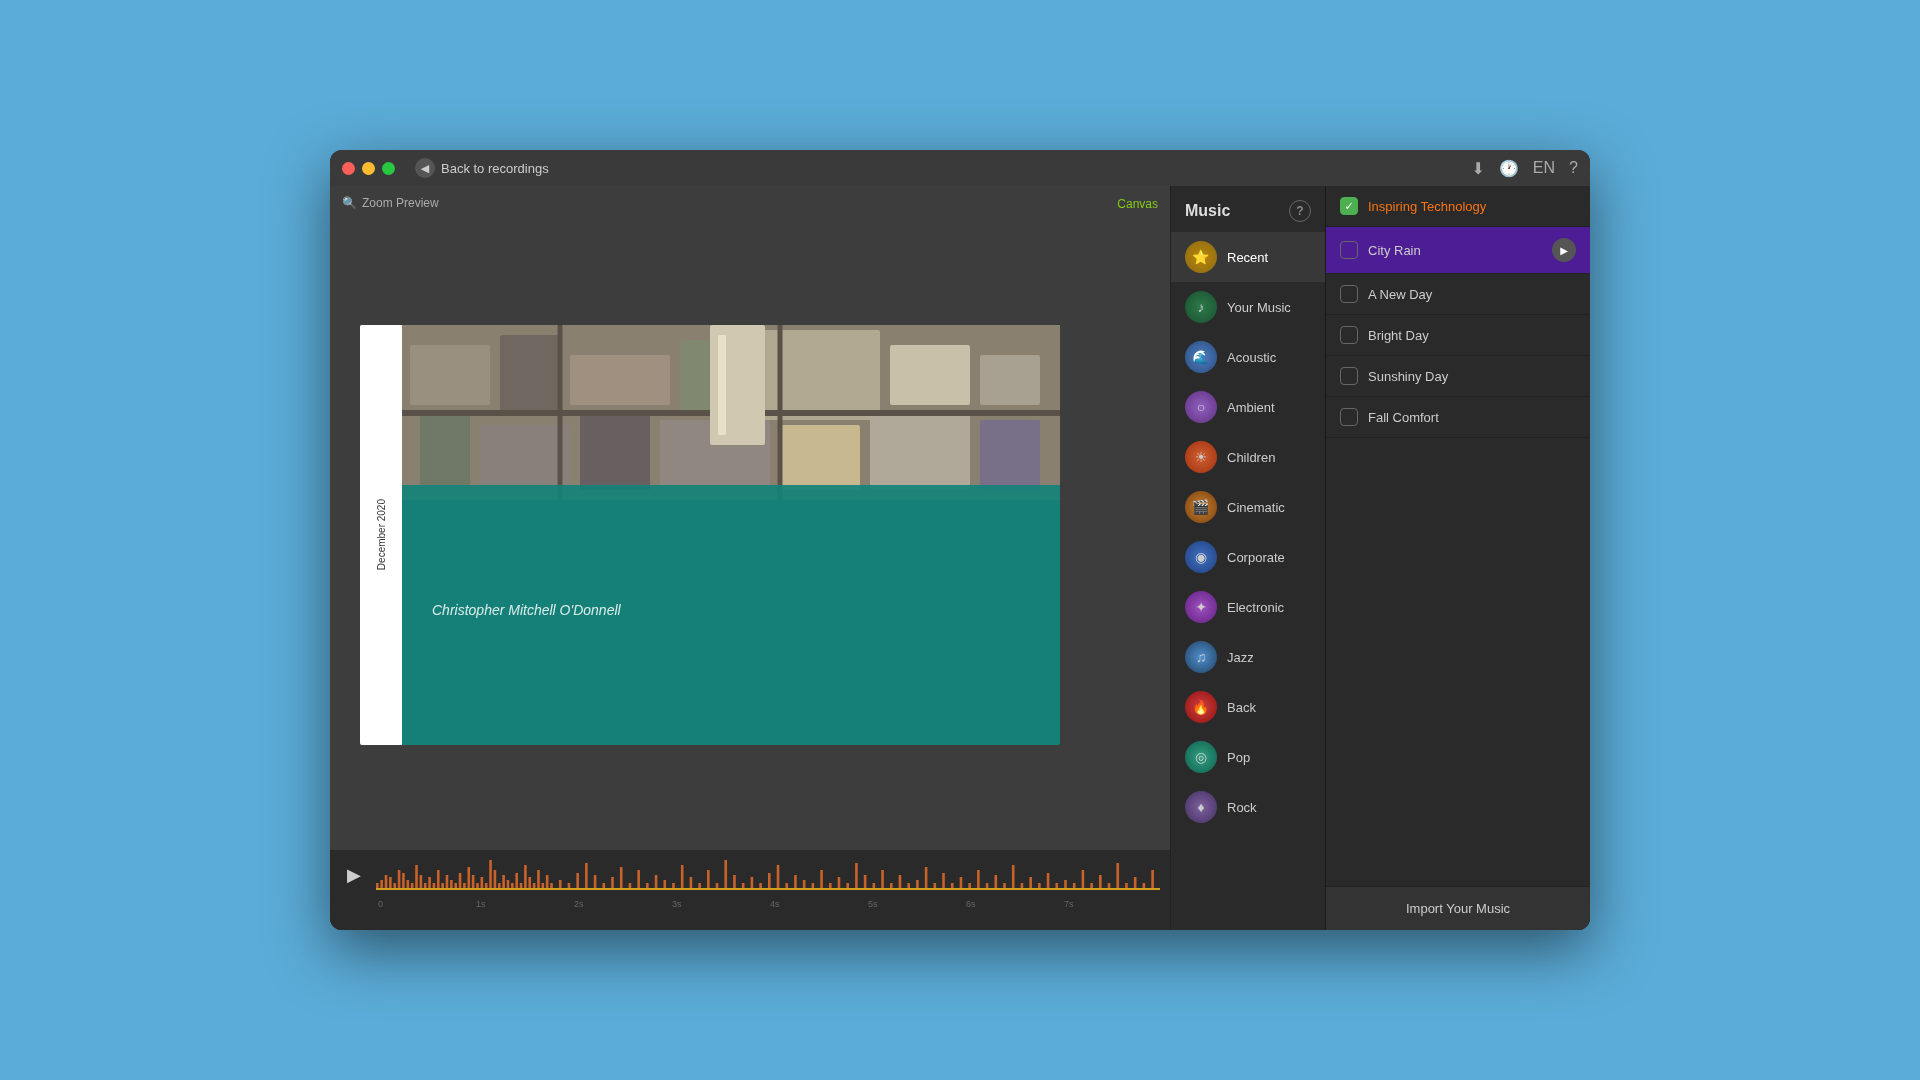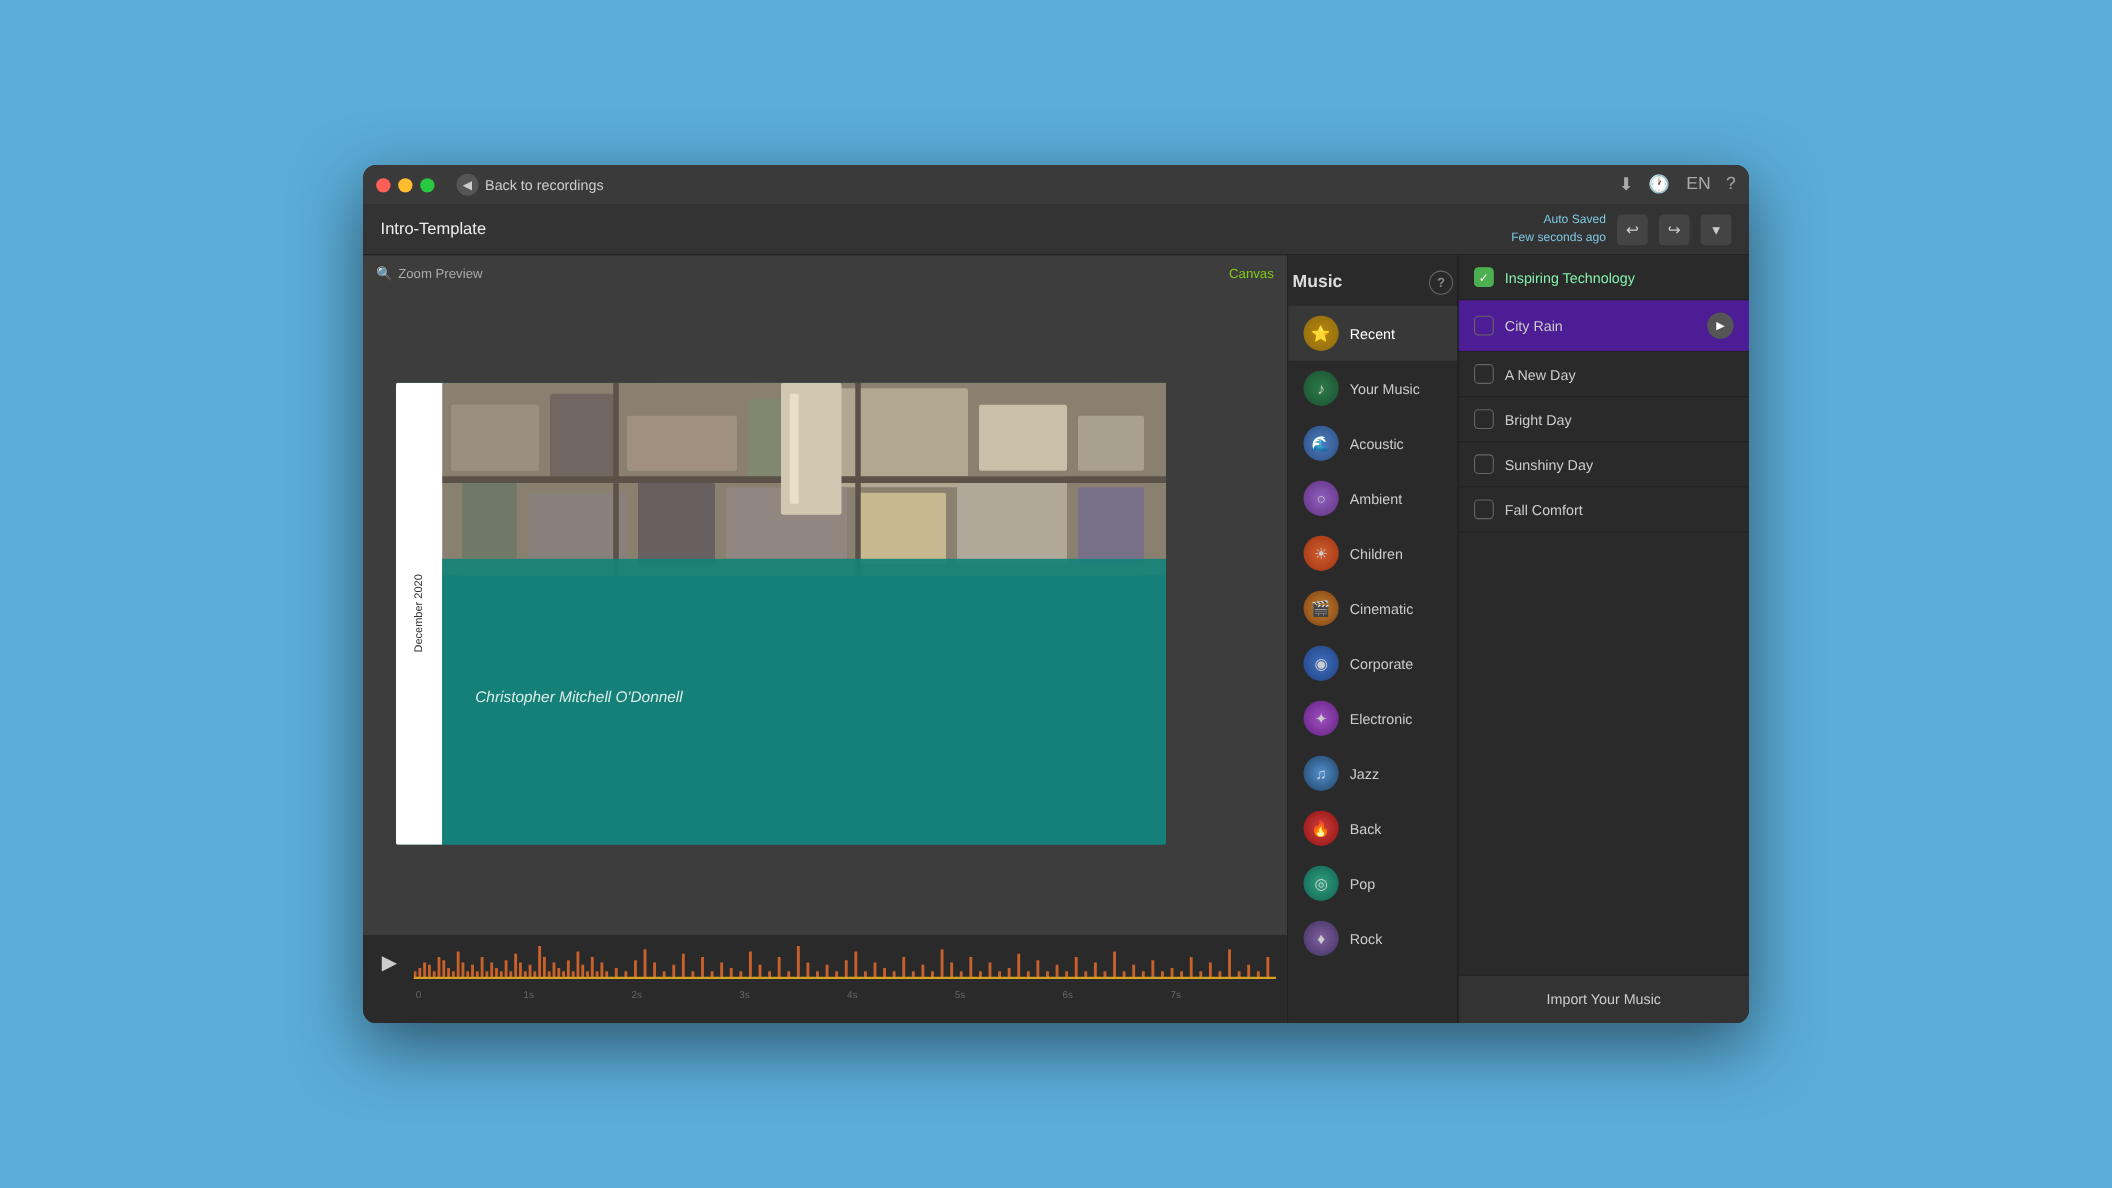--- a/index.html
+++ b/index.html
@@ -275,21 +275,21 @@
     
     .category-list {
       width: 155px;
       background: #2a2a2a;
       border-right: 1px solid #1a1a1a;
       display: flex;
       flex-direction: column;
       overflow-y: auto;
     }
     .music-panel-header {
-      padding: 14px 4px 10px;
+      padding: 14px 14px 10px;
       color: #ddd;
       font-size: 16px;
       font-weight: 600;
       display: flex;
       align-items: center;
       justify-content: space-between;
     }
     .help-btn {
       width: 22px;
       height: 22px;
@@ -379,21 +379,21 @@
       background: #555;
       border-radius: 50%;
       display: flex;
       align-items: center;
       justify-content: center;
       font-size: 10px;
       color: #fff;
       cursor: pointer;
     }
     .inspiring-selected {
-      color: #86efac;
+      color: #f97316;
       font-size: 13px;
     }
     .import-btn {
       padding: 14px;
       background: #333;
       border-top: 1px solid #222;
       text-align: center;
       color: #ccc;
       font-size: 13px;
       cursor: pointer;
@@ -428,32 +428,20 @@
       <span>Back to recordings</span>
     </div>
     <div class="title-bar-right">
       <span class="title-bar-icon">⬇</span>
       <span class="title-bar-icon">🕐</span>
       <span class="title-bar-icon">EN</span>
       <span class="title-bar-icon">?</span>
     </div>
   </div>
 
-  <div class="second-bar">
-    <span class="project-title">Intro-Template</span>
-    <div class="second-bar-right">
-      <div class="auto-saved">
-        <span>Auto Saved</span>
-        <span>Few seconds ago</span>
-      </div>
-      <button class="toolbar-btn">↩</button>
-      <button class="toolbar-btn">↪</button>
-      <button class="toolbar-btn">▾</button>
-    </div>
-  </div>
 
   <div class="main-area">
 
     <div class="canvas-area">
       <div class="canvas-toolbar">
         <div class="zoom-preview-btn">
           <span>🔍</span>
           <span>Zoom Preview</span>
         </div>
         <div class="canvas-toolbar-right">

